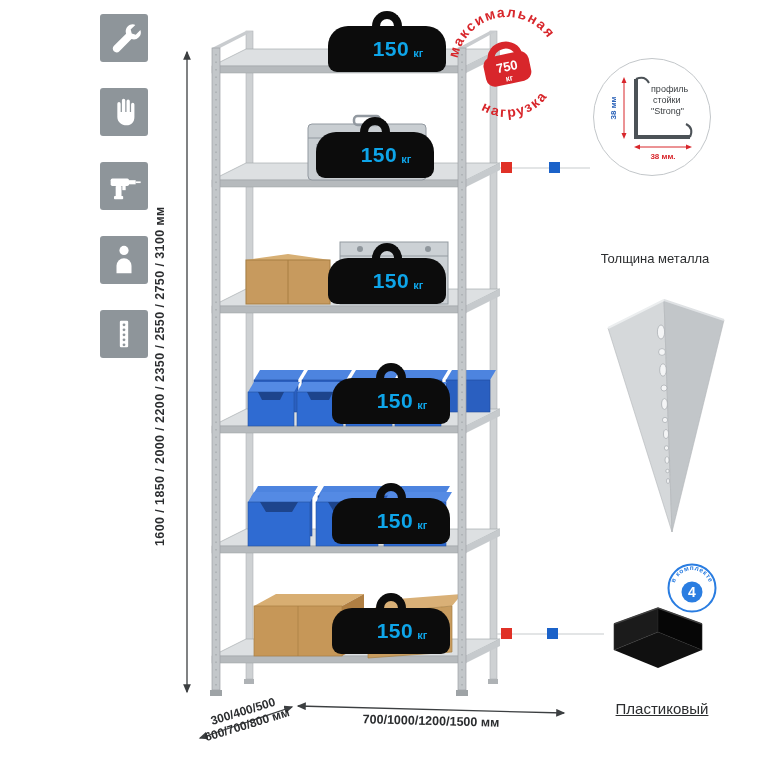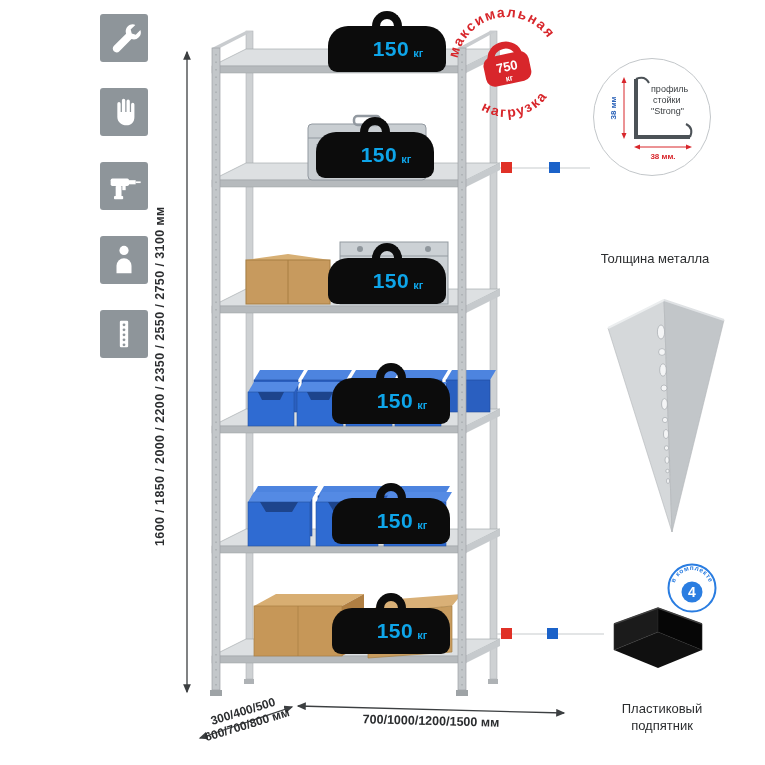--- a/index.html
+++ b/index.html
@@ -44,21 +44,21 @@
   
   .callout-circle{position:absolute;left:593px;top:58px;width:118px;height:118px;
          border:1.5px solid #c3c7ca;border-radius:50%;box-sizing:border-box;background:#fff;z-index:4;}
   .callout-caption{position:absolute;left:580px;top:234px;width:150px;text-align:center;
          font-size:13px;font-weight:500;line-height:17px;z-index:4;margin-top:16px;}
   .callout-caption span{display:block;}
   .post-svg{position:absolute;left:598px;top:292px;z-index:4;}
   .foot-svg{position:absolute;left:606px;top:588px;z-index:4;}
   .badge-svg{position:absolute;left:666px;top:562px;z-index:5;}
   .foot-caption{position:absolute;left:592px;top:700px;width:140px;text-align:center;
-         font-size:13px;font-weight:500;line-height:17px;z-index:4;}
+         font-size:15px;font-weight:500;line-height:17px;z-index:4;text-decoration:underline;}
   .foot-caption span{display:block;}
 </style>
 </head>
 <body>
 
 <div class="page">
 
   <div class="icon-col">
     <div class="tool-icon">
       <svg viewBox="0 0 48 48">
@@ -381,16 +381,15 @@
         <path id="bpath" d="M 8,26 A 18,18 0 0 1 44,26"></path>
       </defs>
     <text font-size="6.5" font-weight="bold" fill="#2a7de1" letter-spacing="0.6">
       <textPath href="#bpath" startOffset="50%" text-anchor="middle">в комплекте</textPath>
     </text>
     <circle cx="26" cy="30" r="10.5" fill="#2a7de1"></circle>
     <text x="26" y="35" text-anchor="middle" font-size="14" font-weight="bold" fill="#fff">4</text>
   </svg>
   <div class="foot-caption">
     <span>Пластиковый</span>
-    <span>подпятник</span>
   </div>
 
 </div>
 
 </body></html>

